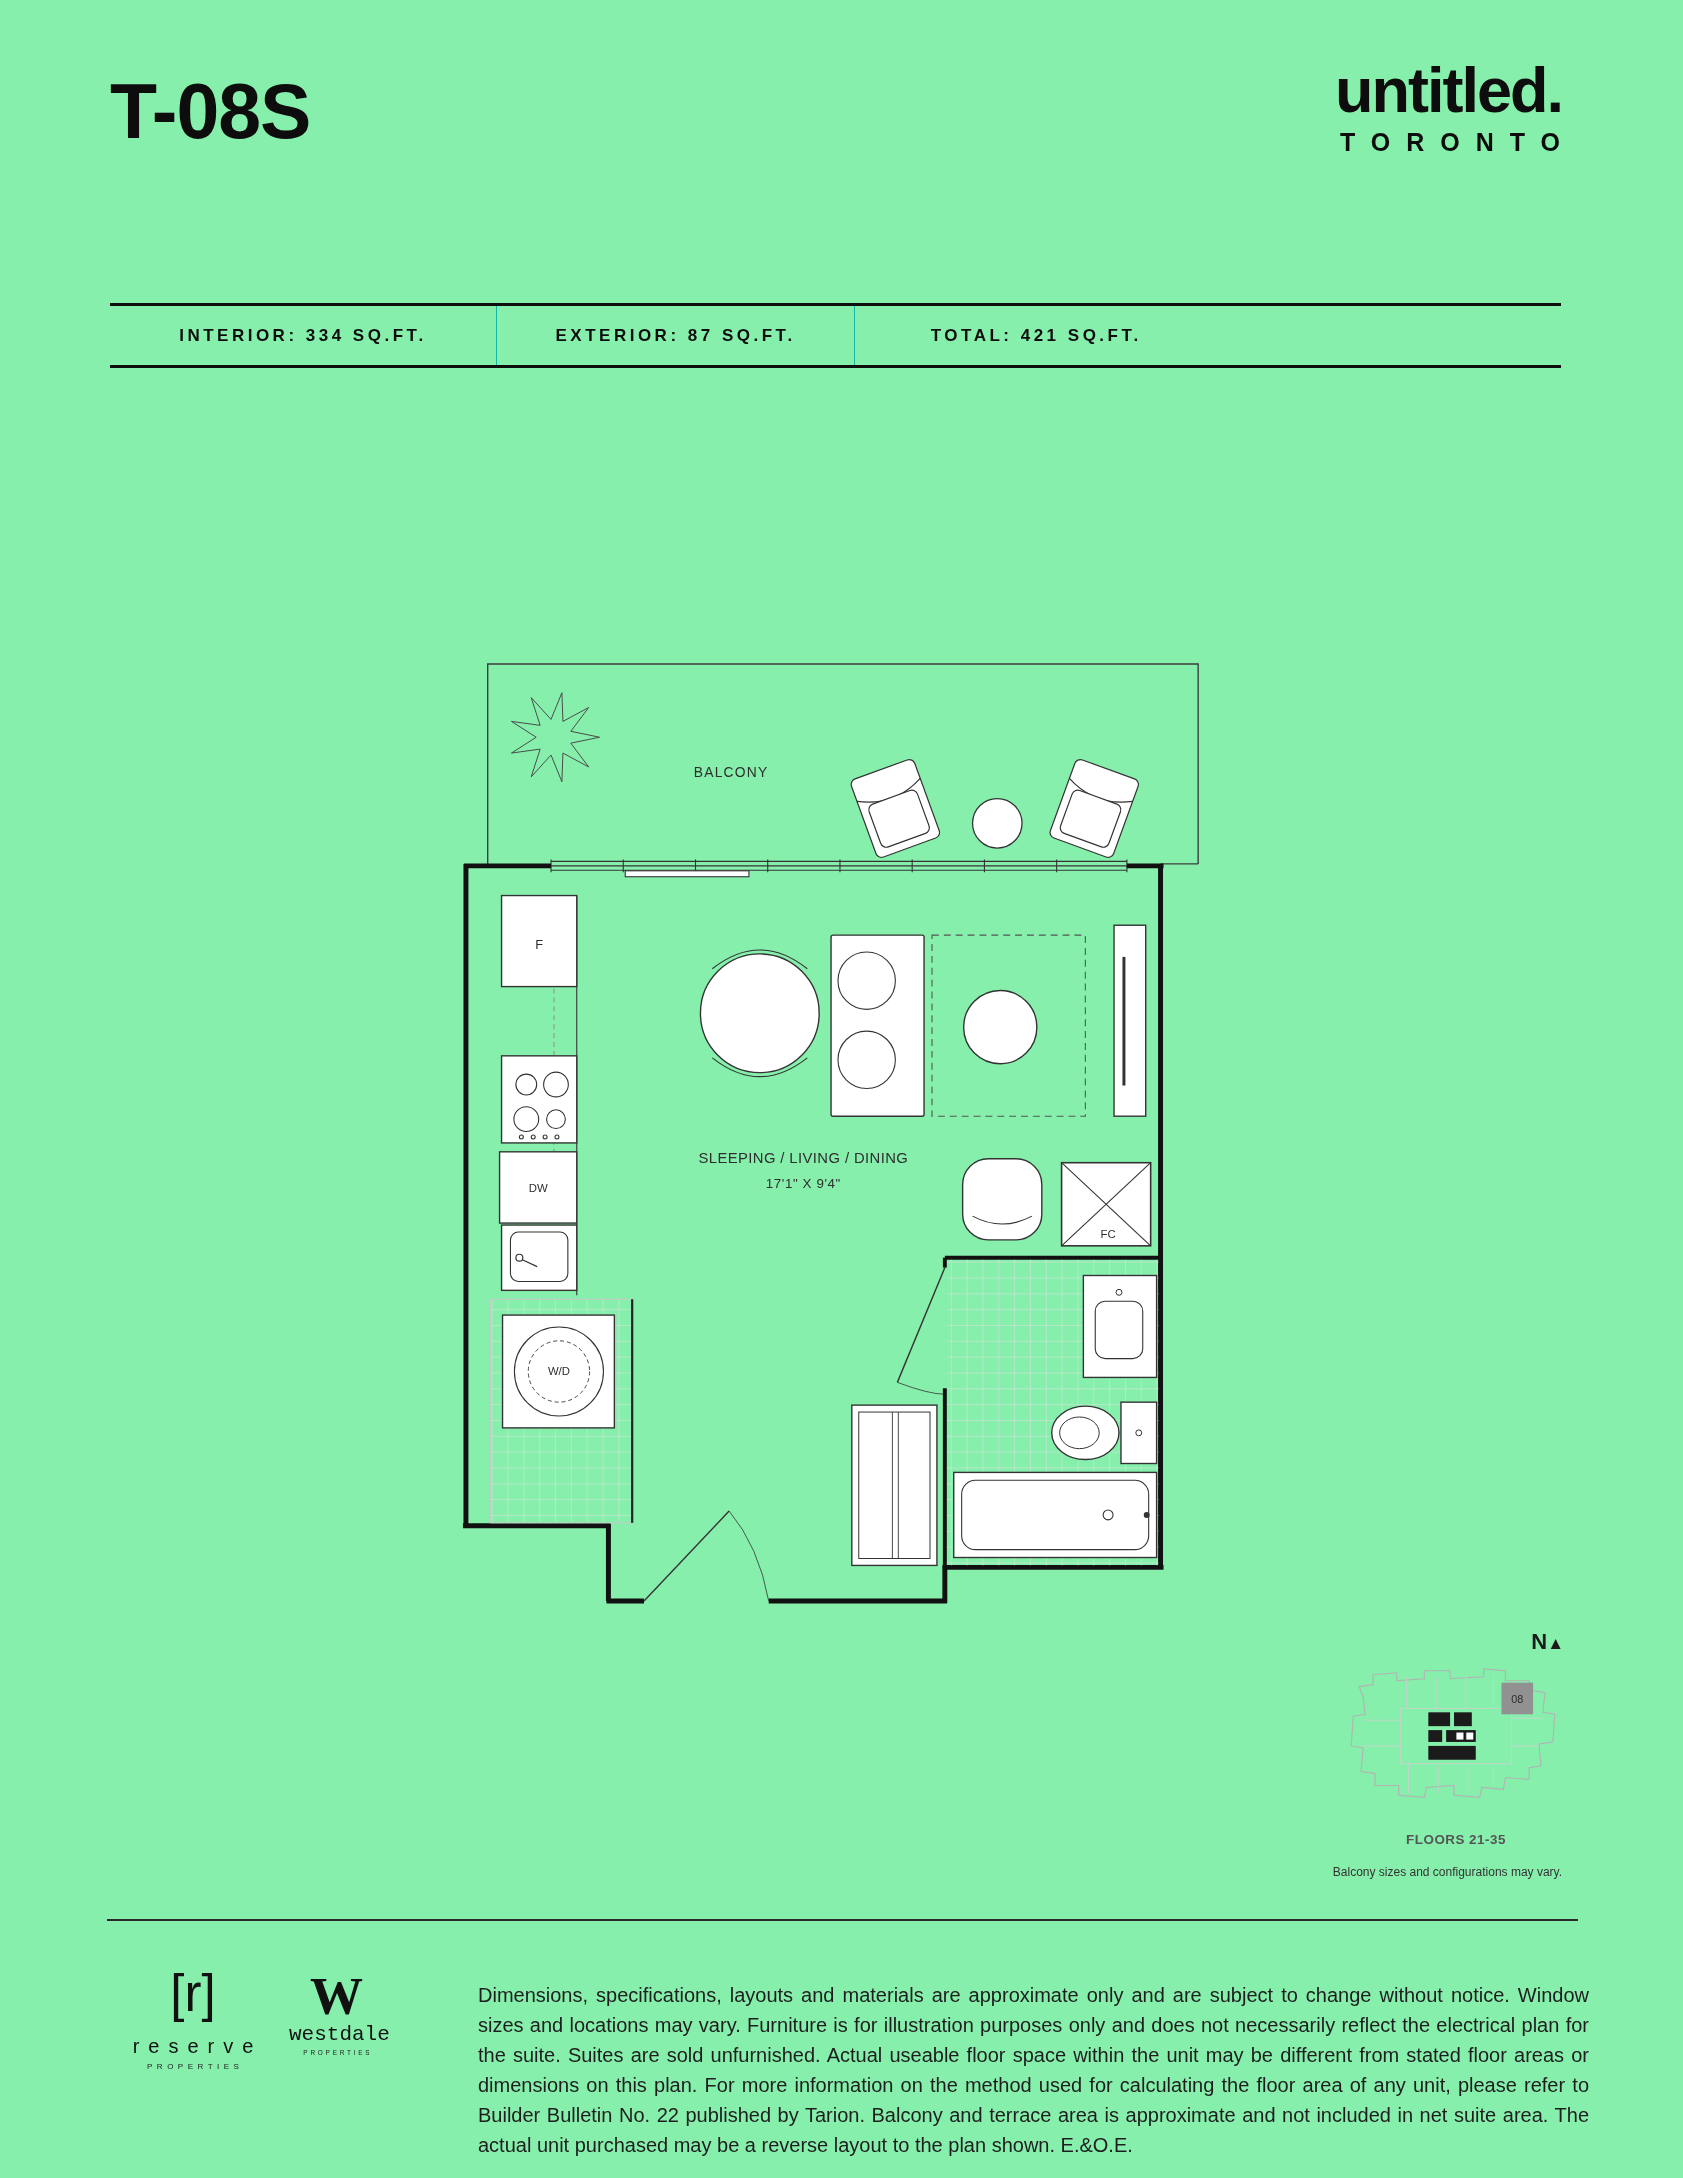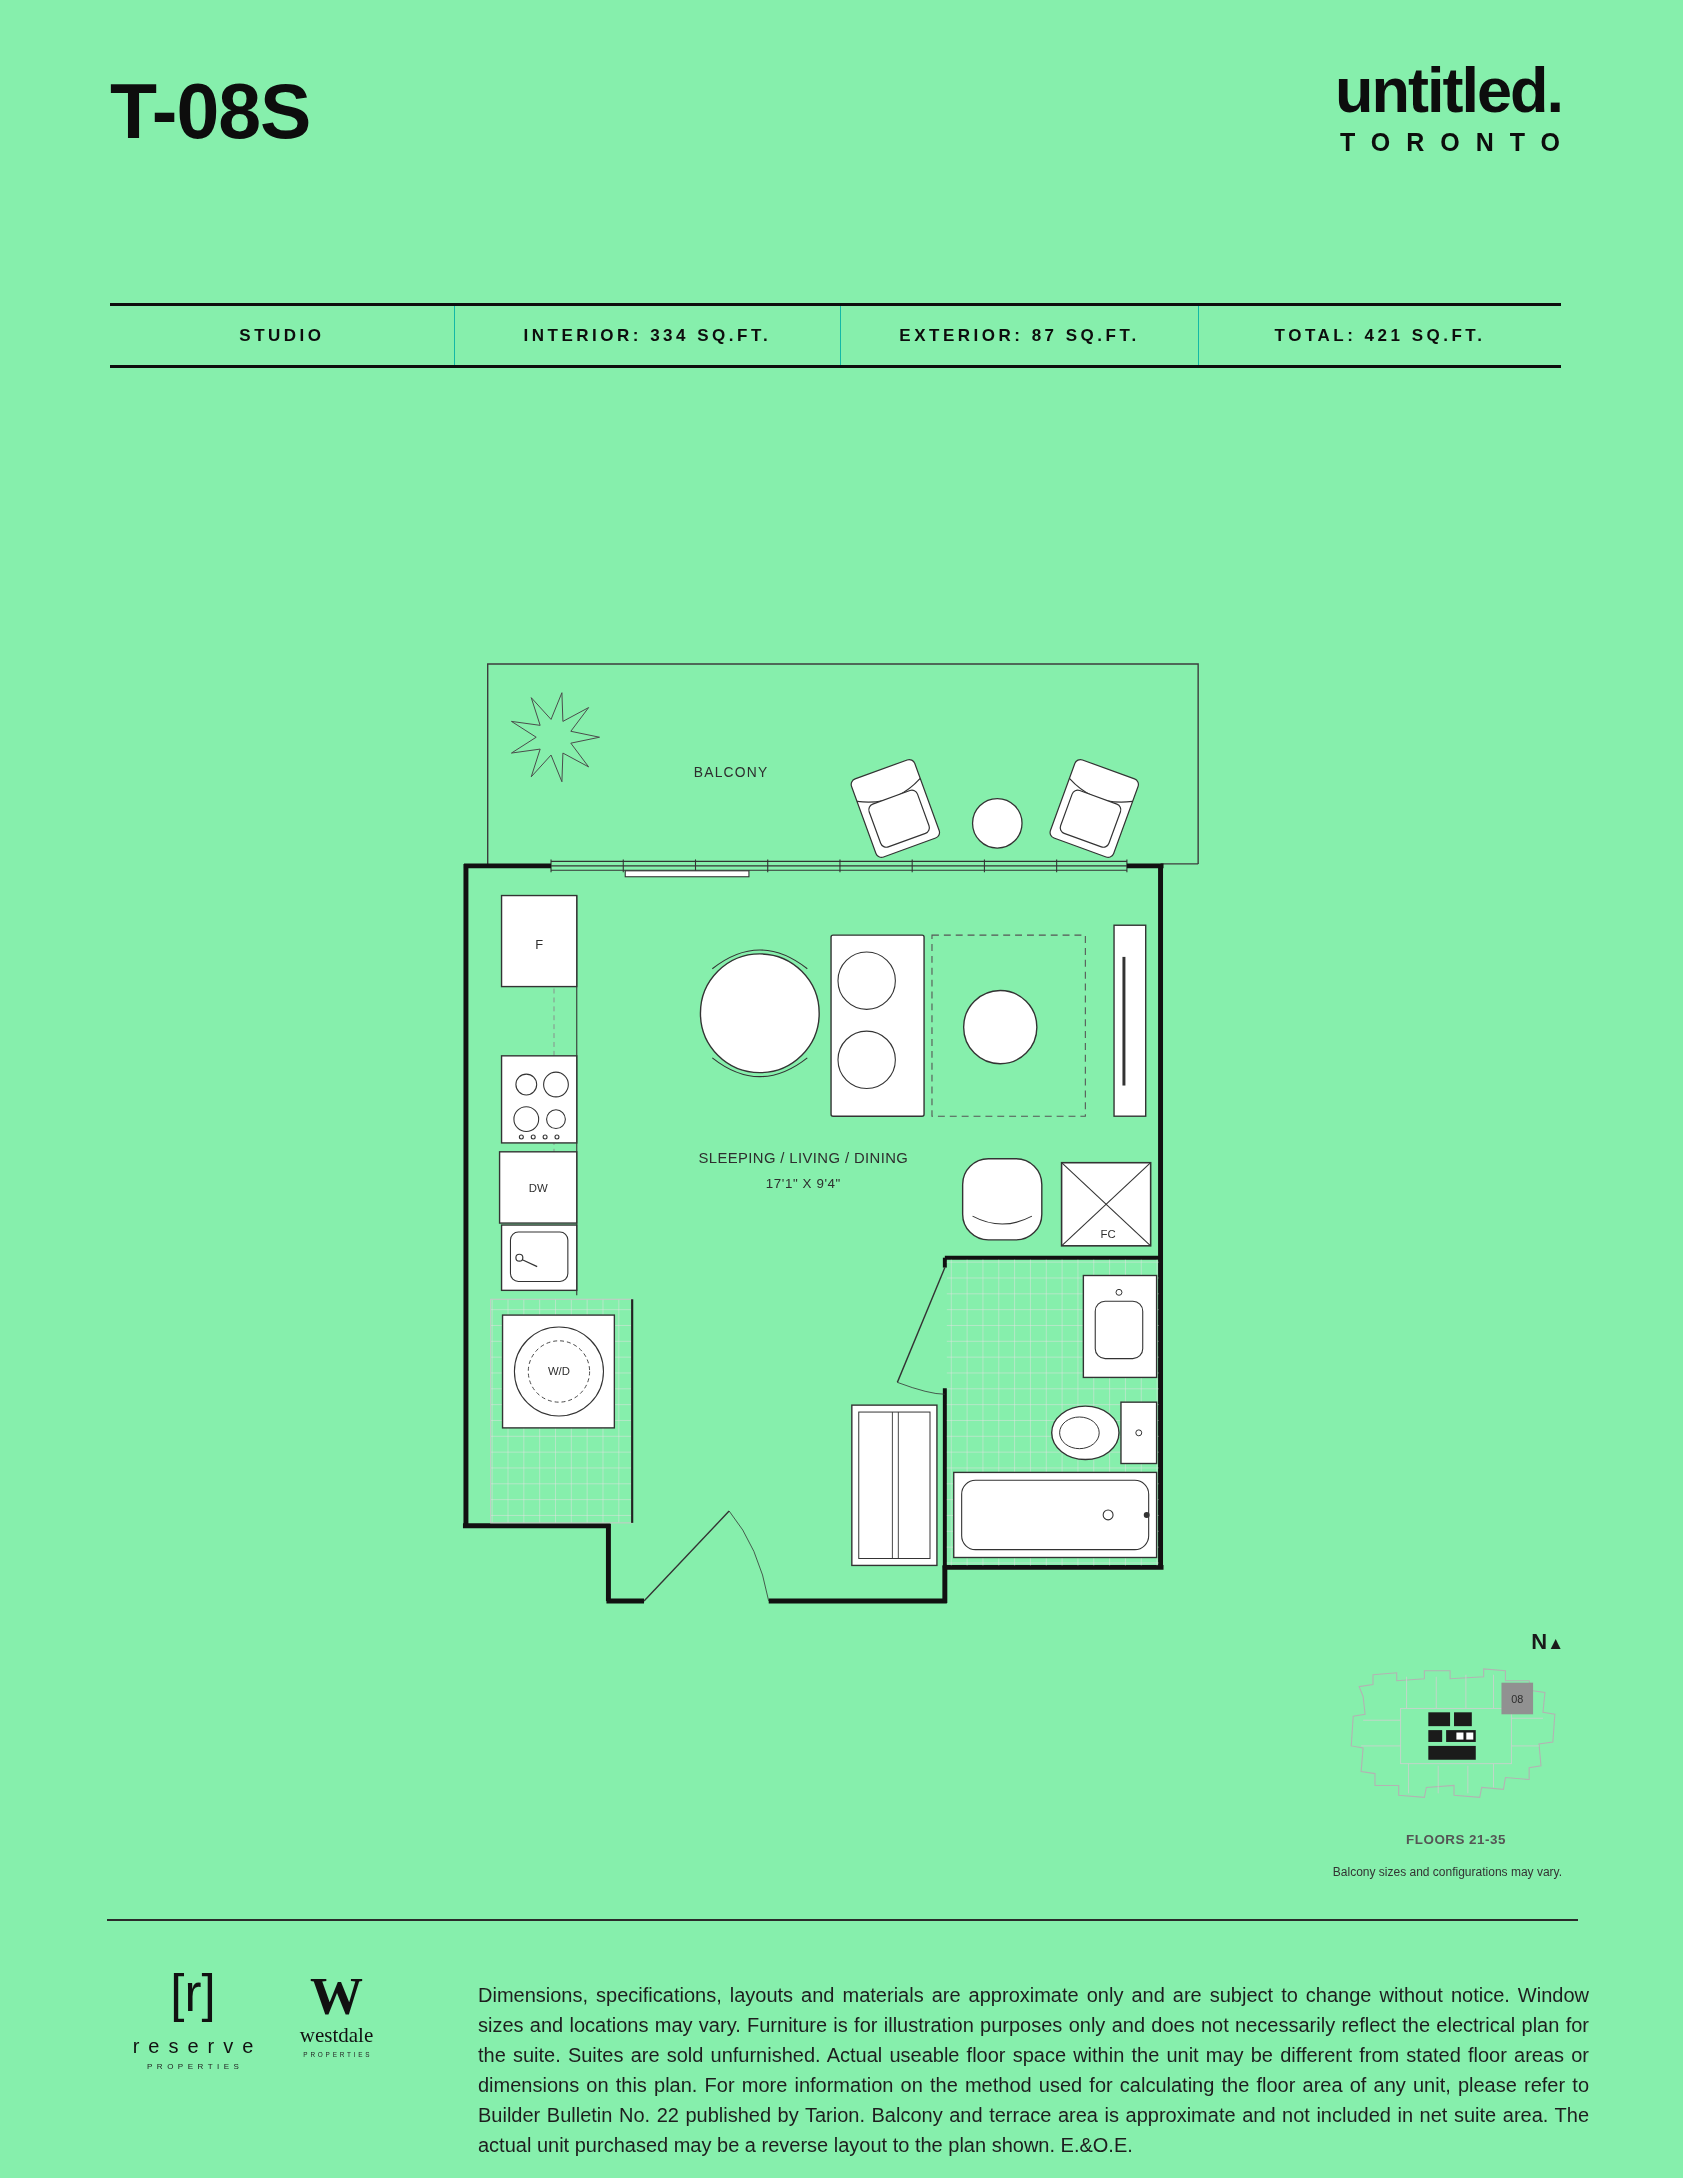--- a/index.html
+++ b/index.html
@@ -30,39 +30,38 @@
   .balc-note{position:absolute;left:1089px;top:1865px;width:473px;text-align:right;
              font-size:12px;color:#333;}
   
   .footer-rule{position:absolute;left:107px;top:1919px;width:1471px;border-top:2px solid #2a2a2a;}
   .reserve{position:absolute;left:117px;top:1968px;width:152px;text-align:center;color:#111;}
   .reserve-mark{font-size:51px;font-weight:400;line-height:1;}
   .reserve-name{font-size:20px;font-weight:500;letter-spacing:9px;padding-left:9px;margin-top:16px;}
   .reserve-sub{font-size:8px;letter-spacing:4.5px;padding-left:4.5px;margin-top:4px;color:#222;}
   .westdale{position:absolute;left:289px;top:1970px;width:95px;text-align:center;color:#111;}
   .westdale-mark{font-family:"Liberation Serif",serif;font-weight:700;font-size:53px;line-height:1;}
-  .westdale-name{font-family:Liberation Serif, serif;font-size:21px;margin-top:0px;}
+  .westdale-name{font-family:Liberation Mono, monospace;font-size:21px;margin-top:0px;}
   .westdale-sub{font-size:6.4px;letter-spacing:2.8px;padding-left:2.8px;margin-top:3px;color:#222;}
   .disclaimer{position:absolute;left:453px;top:1980px;width:1111px;font-size:20px;
               line-height:1.5;color:#1e1e1e;text-align:justify;margin-left:25px;}
   svg text{font-family:"Liberation Sans",sans-serif;fill:#2e2e2e;}
 </style>
 </head>
 <body>
 
 <div class="page">
 
   <div class="unit-title">T-08S</div>
   <div class="brand">
     <div class="brand-name">untitled.</div>
     <div class="brand-city">TORONTO</div>
   </div>
 
   <div class="spec-bar">
-    <div class="spec-cell c0">STUDIO</div>
     <div class="spec-cell c1">INTERIOR: 334 SQ.FT.</div>
     <div class="spec-cell c2">EXTERIOR: 87 SQ.FT.</div>
     <div class="spec-cell c3">TOTAL: 421 SQ.FT.</div>
   </div>
 
   <svg class="plan-svg" viewBox="0 0 760 960">
     <defs>
       <pattern id="tile" width="16" height="16" patternUnits="userSpaceOnUse">
         <path d="M16 0 H0 V16" fill="none" stroke="#e2e2e2" stroke-width="1"></path>
       </pattern>

